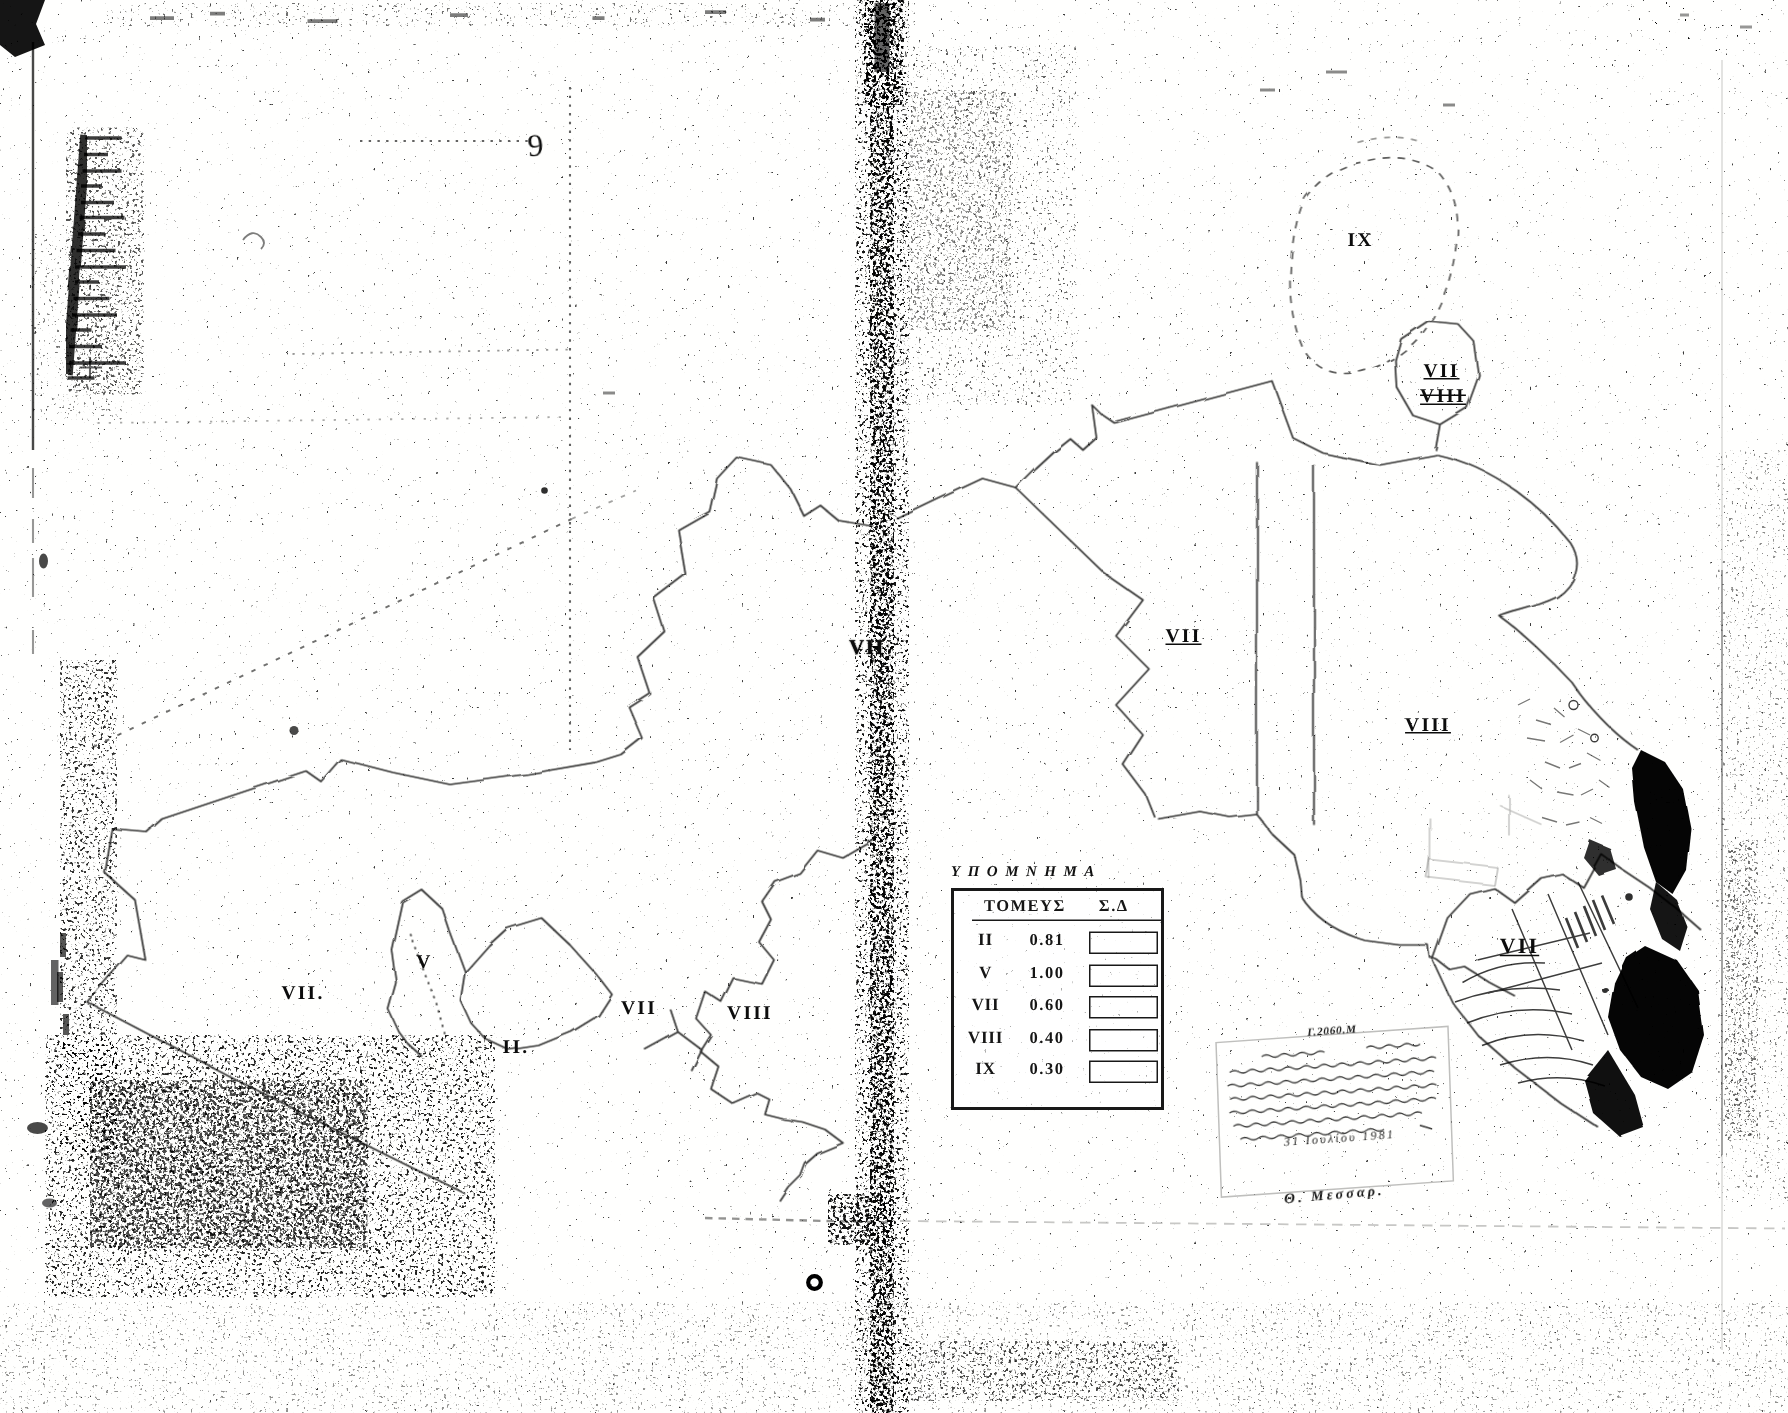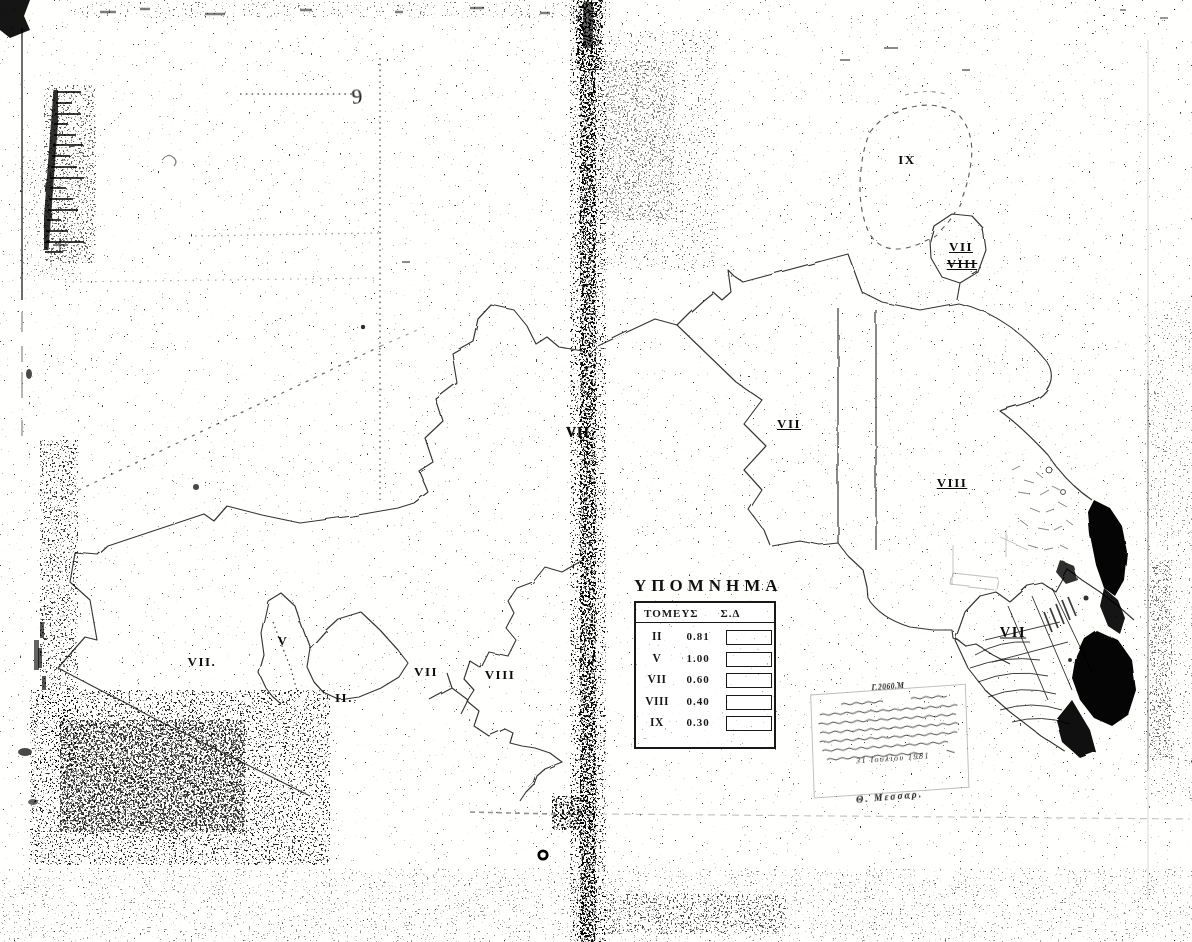--- a/index.html
+++ b/index.html
@@ -21,27 +21,27 @@
   .zl.big{font-size:14.5px;}
   .zl.fold{font-size:14px;letter-spacing:1px;text-shadow:0 0 1px #000;}
   
   .sheet-no{
     position:absolute;left:357px;top:97px;transform:translate(-50%,-50%) rotate(-4deg);
     font-size:21px;color:#111;
   }
   
   .legend{position:absolute;left:634px;top:576px;width:142px;}
   .legend-title{
-    text-align:left;font-weight:bold;font-size:17px;letter-spacing:5px;
-    margin-bottom:5px;color:#151515;
+    text-align:left;font-weight:bold;font-size:10px;letter-spacing:5px;
+    margin-bottom:5px;color:#151515;font-style:italic;
   }
   .legend-box{border:2.2px solid #1c1c1c;padding-bottom:9px;background:rgba(255,255,255,0.55);}
   .legend-head{
     display:flex;align-items:flex-end;padding:4px 10px 3px 8px;
-    border-bottom:1.8px solid #1c1c1c;font-size:11px;font-weight:bold;letter-spacing:1px;
+    border-bottom:1.8px solid #1c1c1c;font-size:11px;font-weight:bold;letter-spacing:1px;margin-left:12px;
   }
   .legend-head .col2{margin-left:22px;}
   .legend-rows{padding-top:7px;}
   .legend-row{display:flex;align-items:flex-start;height:21.5px;}
   .lg-sec{width:42px;text-align:center;font-size:11.5px;font-weight:bold;letter-spacing:.5px;}
   .lg-val{width:40px;text-align:center;font-size:11px;font-weight:bold;letter-spacing:1px;}
   .lg-swatch{width:44px;height:13px;border:1.7px solid #1c1c1c;margin-left:8px;background:transparent;}
   
   .stamp{position:absolute;left:806px;top:680px;width:172px;height:128px;transform:rotate(-4deg);}
   .stamp-frame{

